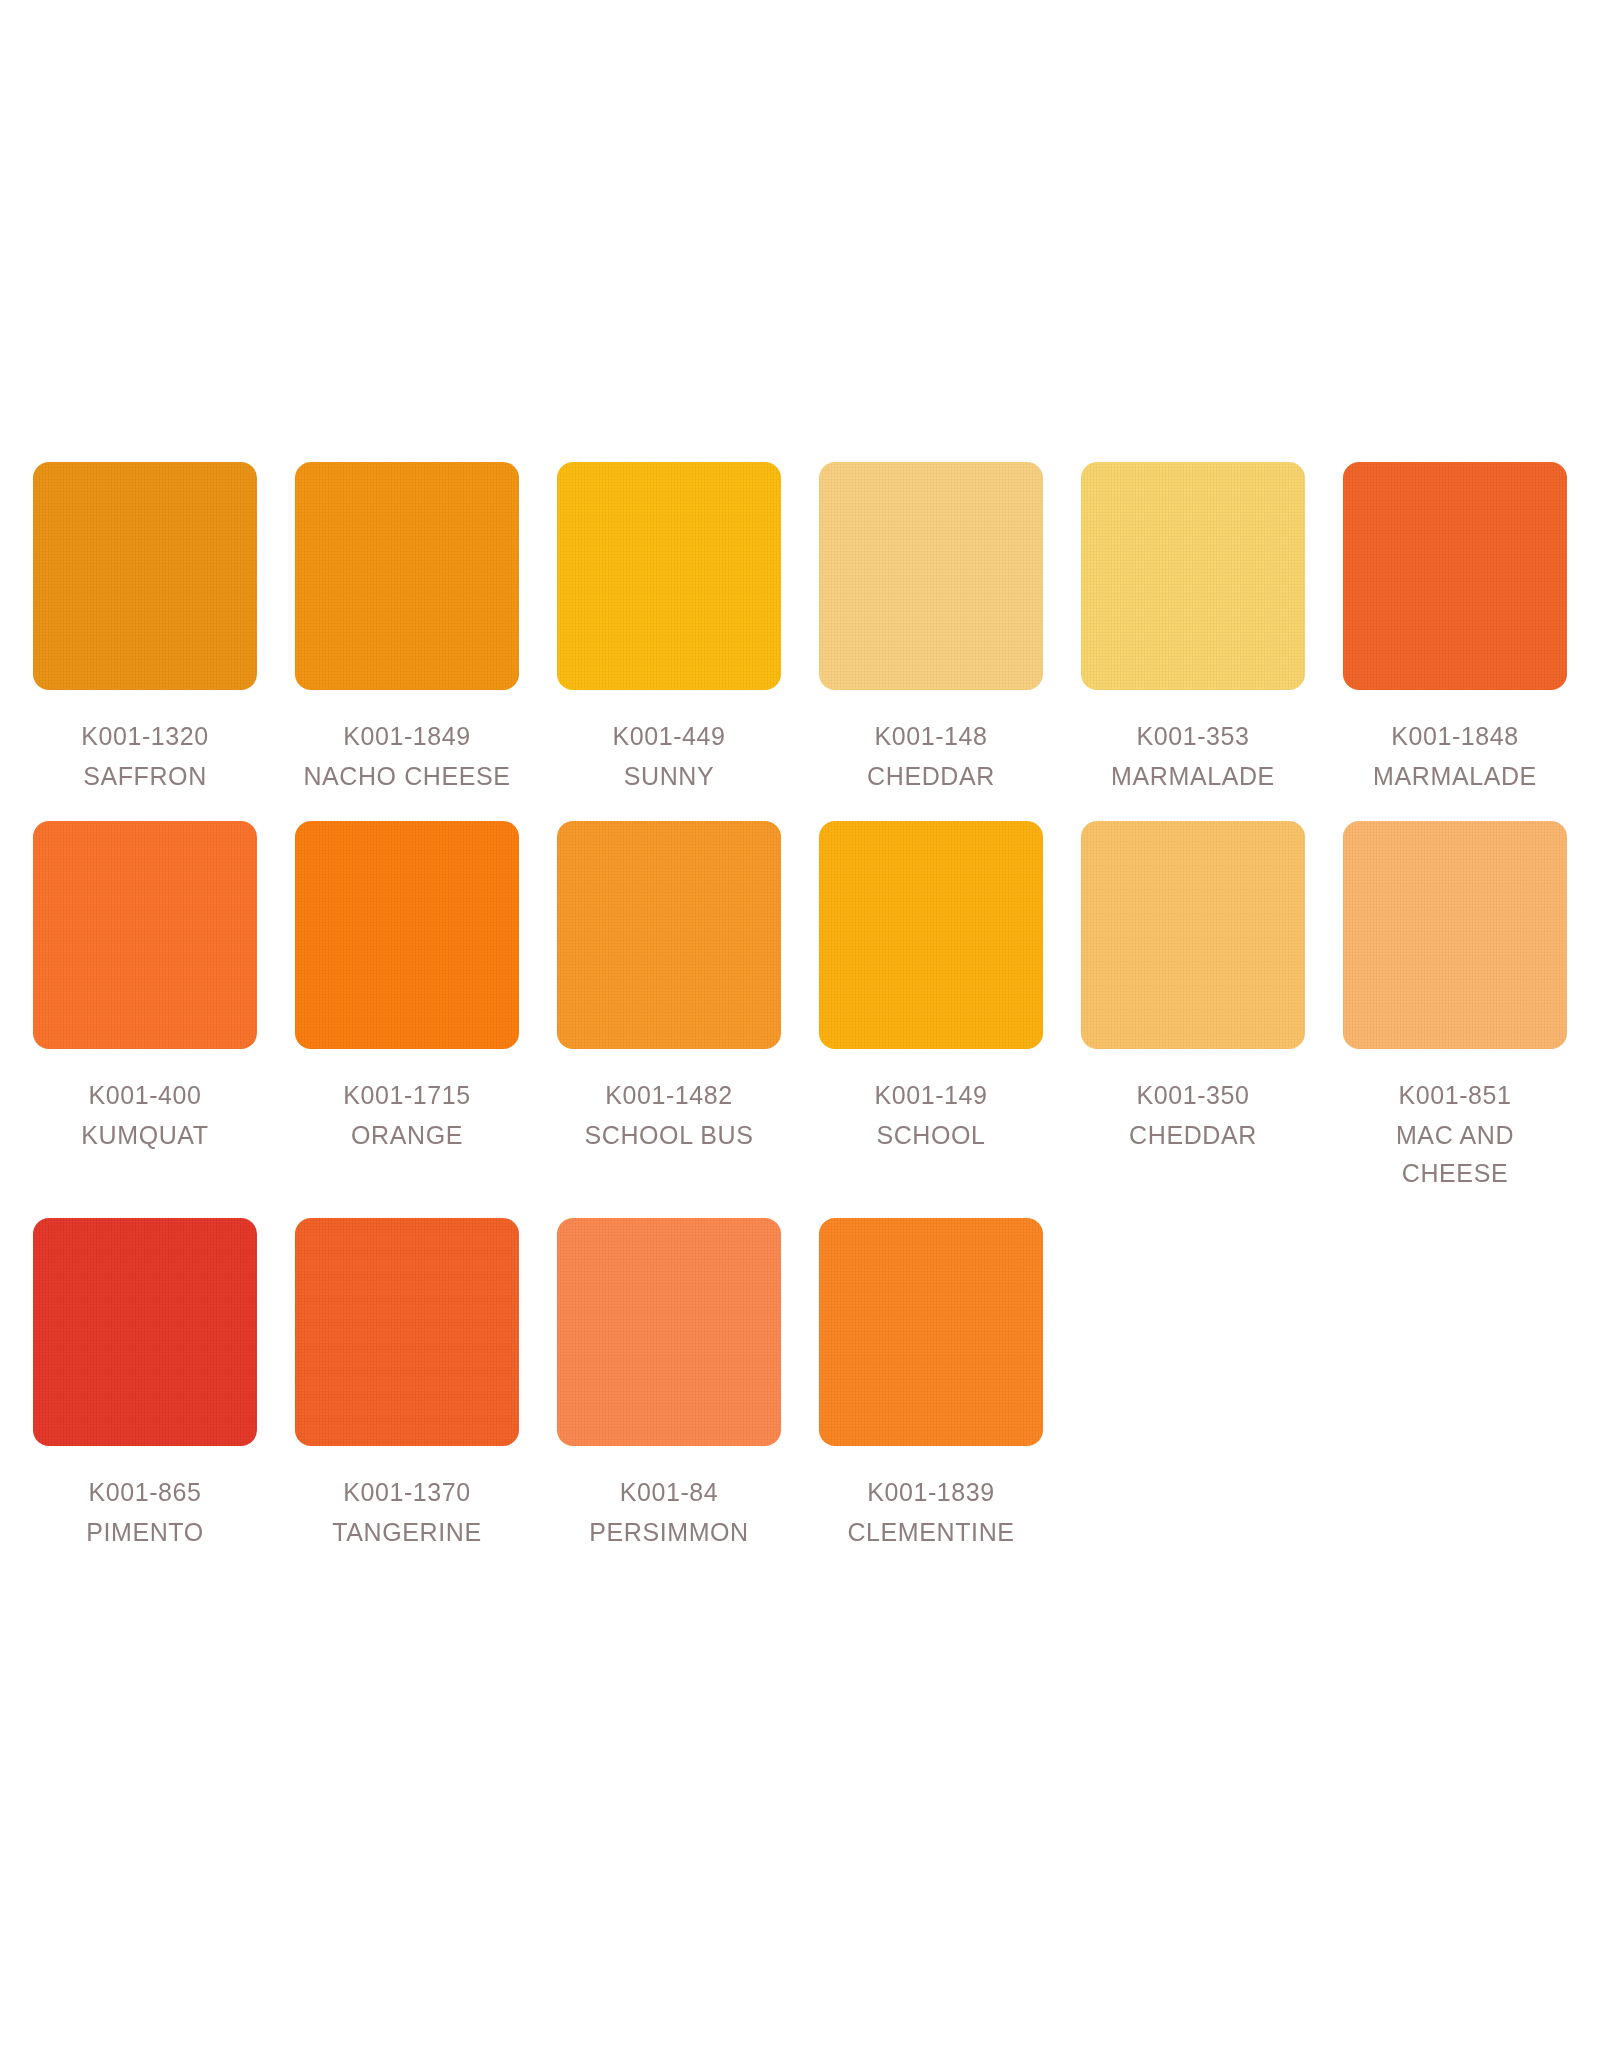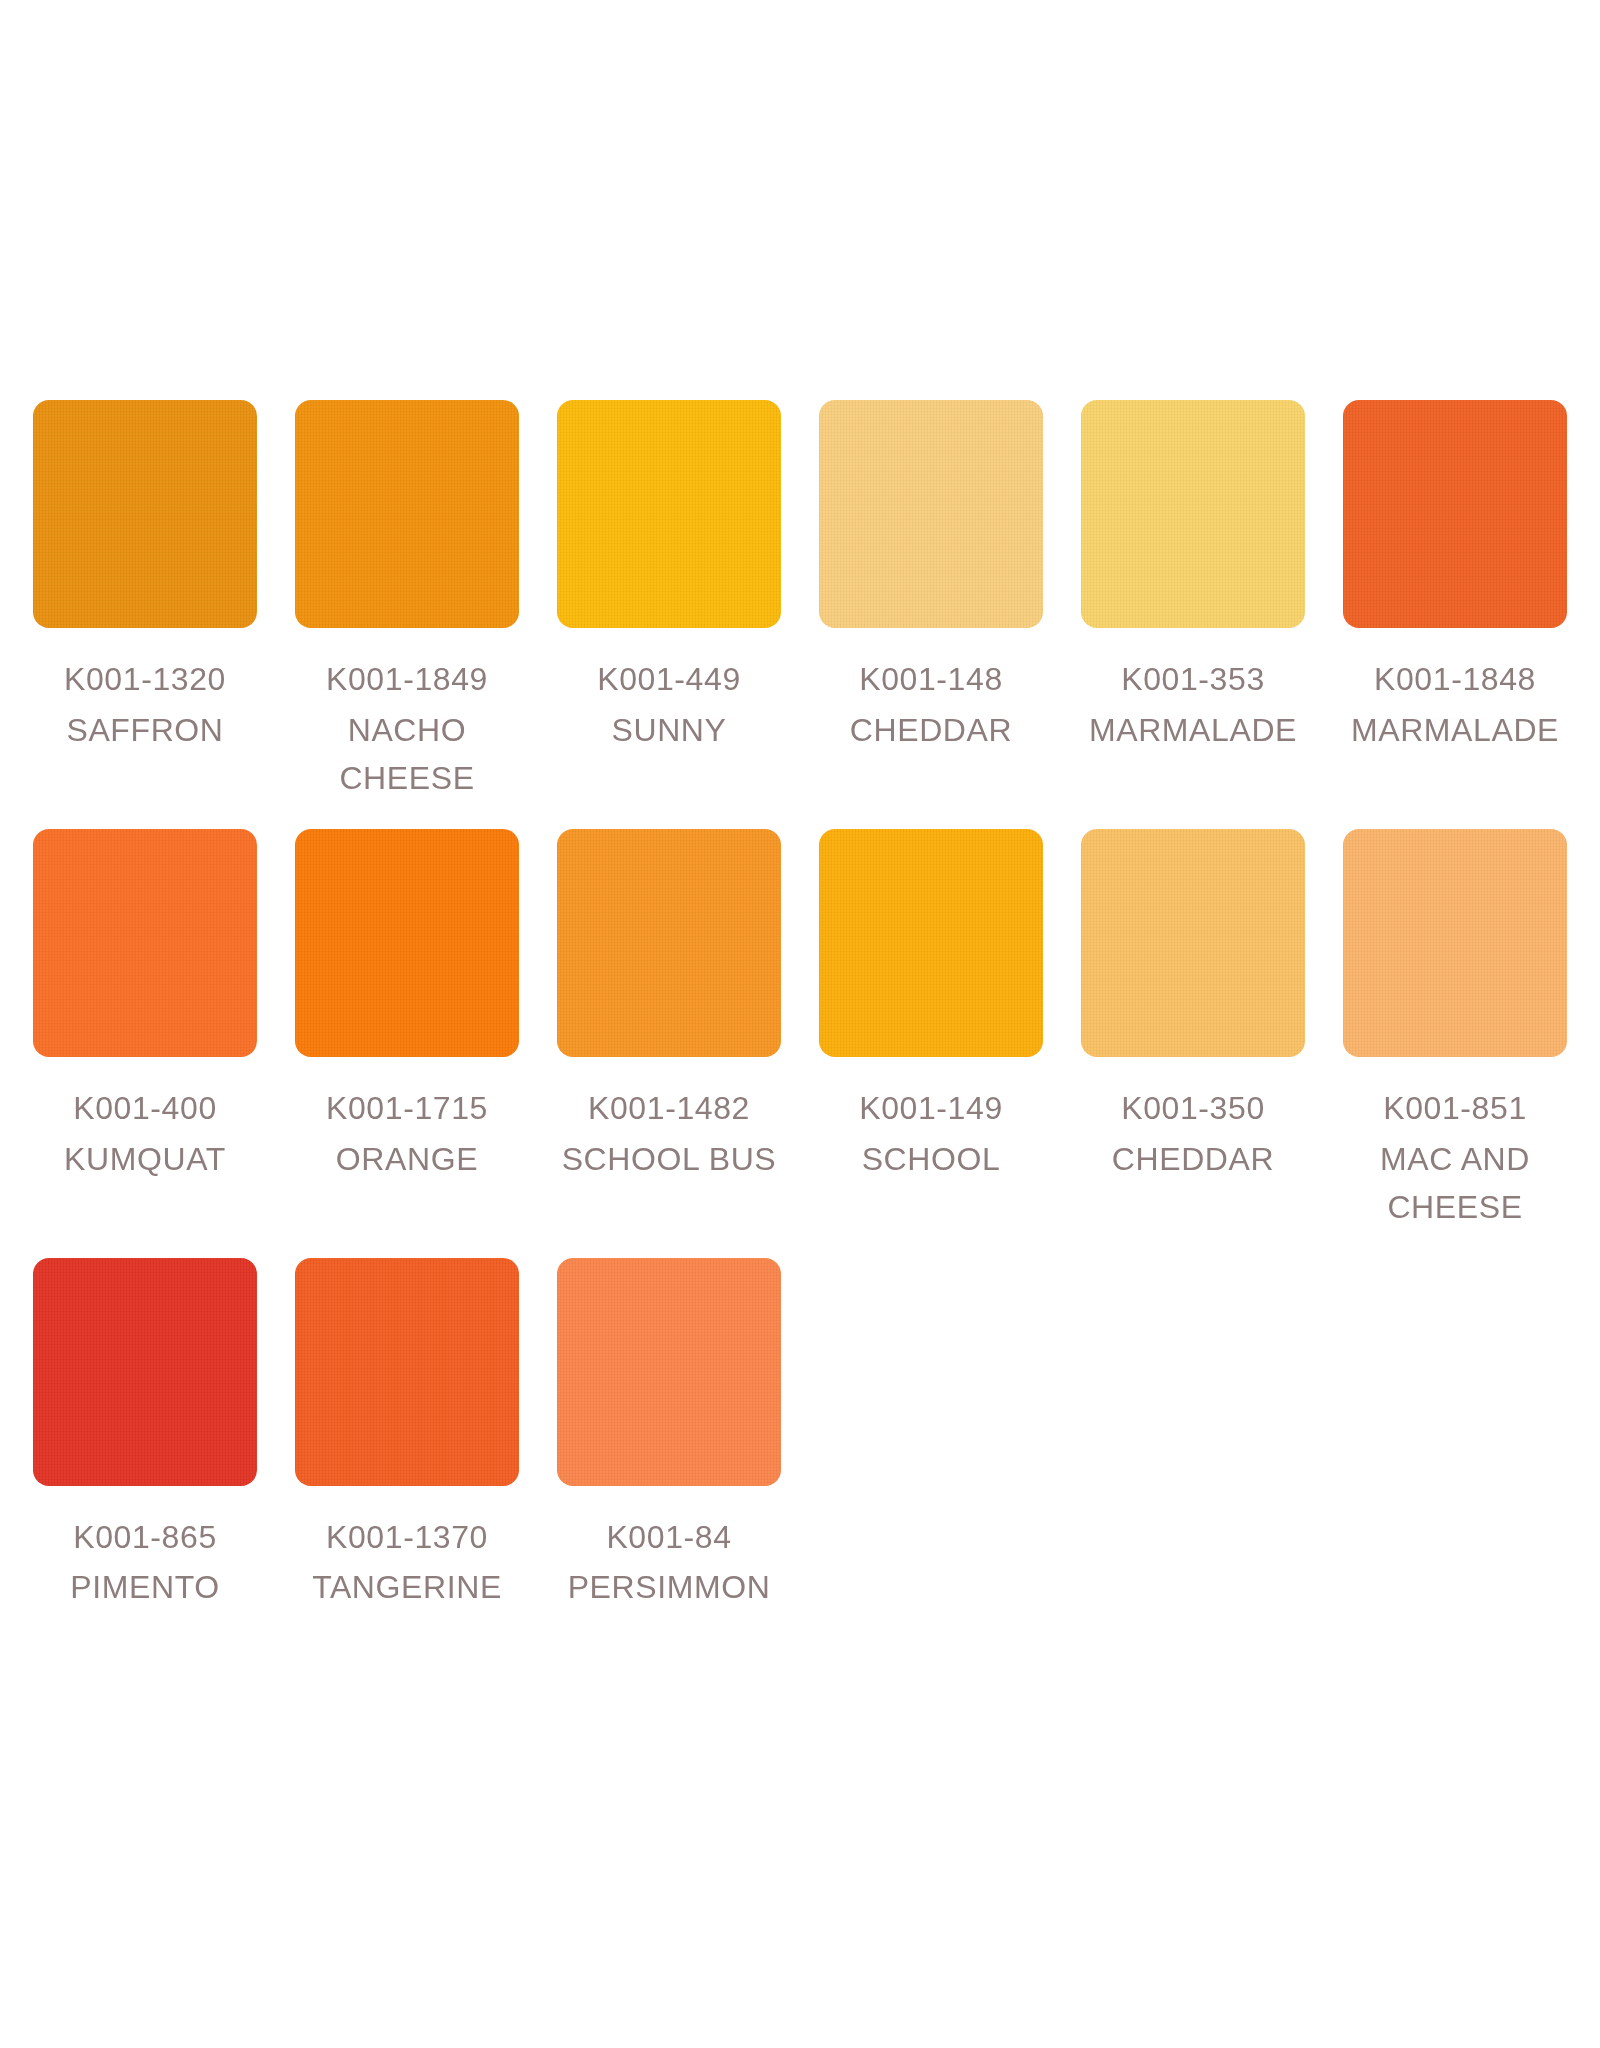--- a/index.html
+++ b/index.html
@@ -74,21 +74,21 @@
     margin-top: 27px;
     text-align: center;
     line-height: 1.52;
     width: 100%;
   }
 
   .swatch-code,
   .swatch-name {
     display: block;
     color: #8d7d7d;
-    font-size: 32px;
+    font-size: 25px;
     letter-spacing: 0.6px;
     font-weight: 400;
     white-space: pre-line;
   }
 
   .swatch-code { margin-bottom: 2px; }
 </style>
 </head>
 <body>
 
@@ -198,15 +198,22 @@
             <span class="swatch-name">TANGERINE</span>
           </div>
         </div>
         <div class="swatch-cell">
           <div class="swatch-chip" style="background-color: rgb(250, 133, 75);"></div>
           <div class="swatch-labels">
             <span class="swatch-code">K001-84</span>
             <span class="swatch-name">PERSIMMON</span>
           </div>
         </div>
+        <div class="swatch-cell">
+          <div class="swatch-chip" style="background-color: rgb(249, 130, 30);"></div>
+          <div class="swatch-labels">
+            <span class="swatch-code">K001-1839</span>
+            <span class="swatch-name">CLEMENTINE</span>
+          </div>
+        </div>
       </div>
     </div>
 </div>
 
 </body></html>

